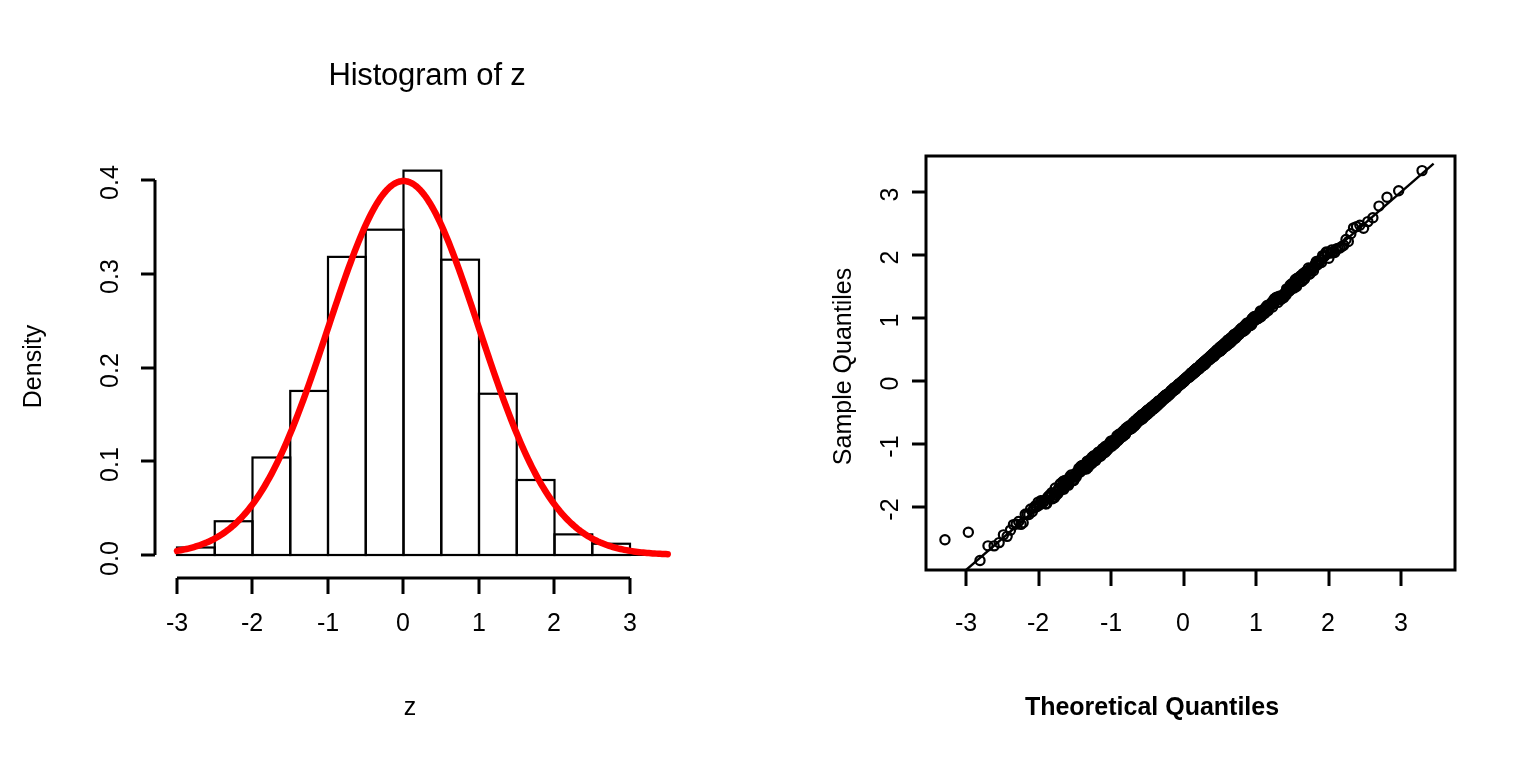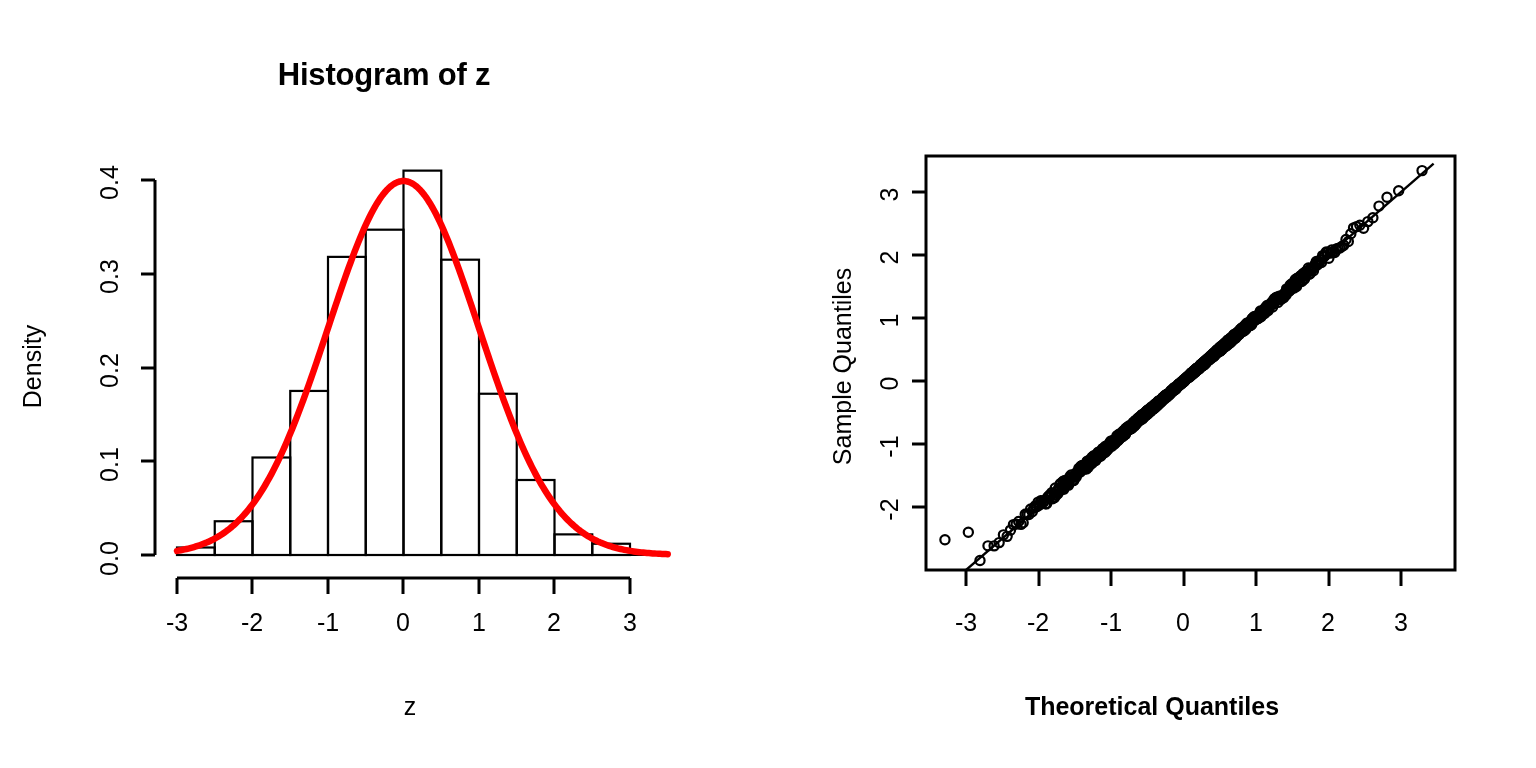--- a/index.html
+++ b/index.html
@@ -28,24 +28,25 @@
   #panel-hist { left: 0; width: 768px; }
   #panel-qq   { left: 768px; width: 768px; }
 
   .panel-title {
     position: absolute;
     top: 56px;
     left: 0;
     width: 768px;
     text-align: center;
     font-size: 31px;
-    font-weight: bold;
+    font-weight: normal;
     font-family: "Liberation Sans", sans-serif;
     letter-spacing: -0.2px;
     line-height: 38px;
+    padding-left: 43px;
   }
 
   .axis-label-x {
     position: absolute;
     text-align: center;
     font-size: 25px;
     font-family: "Liberation Sans", sans-serif;
   }
   .axis-label-y {
     position: absolute;

